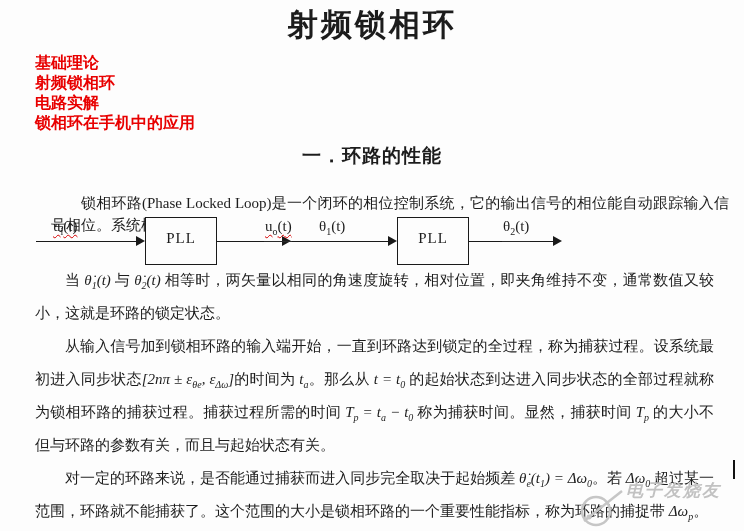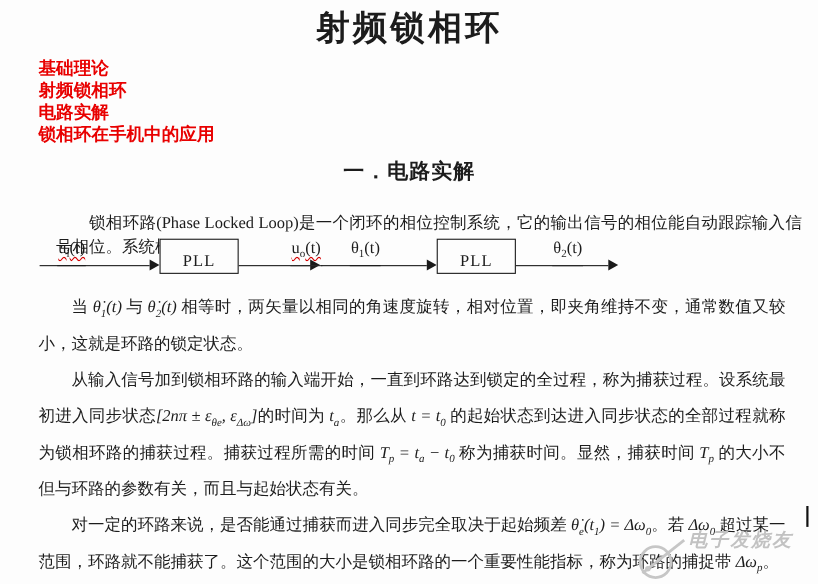--- a/index.html
+++ b/index.html
@@ -26,21 +26,21 @@
     position:absolute; top:143px; left:0; width:100%;
     text-align:center; font-size:19px; font-weight:bold; margin:0; letter-spacing:1px;
   }
   .p-intro {
     position:absolute; left:35px; top:176px; width:678px;
     font-size:15px; line-height:22px; text-align:justify; text-indent:2em; margin:16px;
   }
   
   .diagram { position:absolute; left:0; top:216px; width:744px; height:50px; }
   .dbox {
-    position:absolute; top:1px; width:72px; height:32px;
+    position:absolute; top:1px; width:72px; height:48px;
     border:1px solid #1a1a1a; background:#fdfdfd;
     text-align:center; line-height:40px; font-size:15px; letter-spacing:1px;
   }
   .dbox-1 { left:145px; }
   .dbox-2 { left:397px; }
   .aline { position:absolute; top:25px; height:1px; background:#1a1a1a; }
   .ahead {
     position:absolute; top:20px; width:0; height:0;
     border-left:9px solid #1a1a1a;
     border-top:5px solid transparent; border-bottom:5px solid transparent;
@@ -86,21 +86,21 @@
 
   <h1 class="title">射频锁相环</h1>
 
   <div class="toc">
     <div class="toc-item">基础理论</div>
     <div class="toc-item">射频锁相环</div>
     <div class="toc-item">电路实解</div>
     <div class="toc-item">锁相环在手机中的应用</div>
   </div>
 
-  <h2 class="section-heading">一．电路实解</h2>
+  <h2 class="section-heading">一．环路的性能</h2>
 
   <p class="p-intro">锁相环路(Phase Locked Loop)是一个闭环的相位控制系统，它的输出信号的相位能自动跟踪输入信号相位。系统框图如下：</p>
 
   <div class="diagram">
 
     <span class="dlabel wavy" style="left:52px;"><span>u</span><sub>i</sub><span>(t)</span></span>
     <div class="aline" style="left:36px; width:100px;"></div>
     <div class="ahead" style="left:136px;"></div>
     <div class="dbox dbox-1">
       <span>PLL</span>

